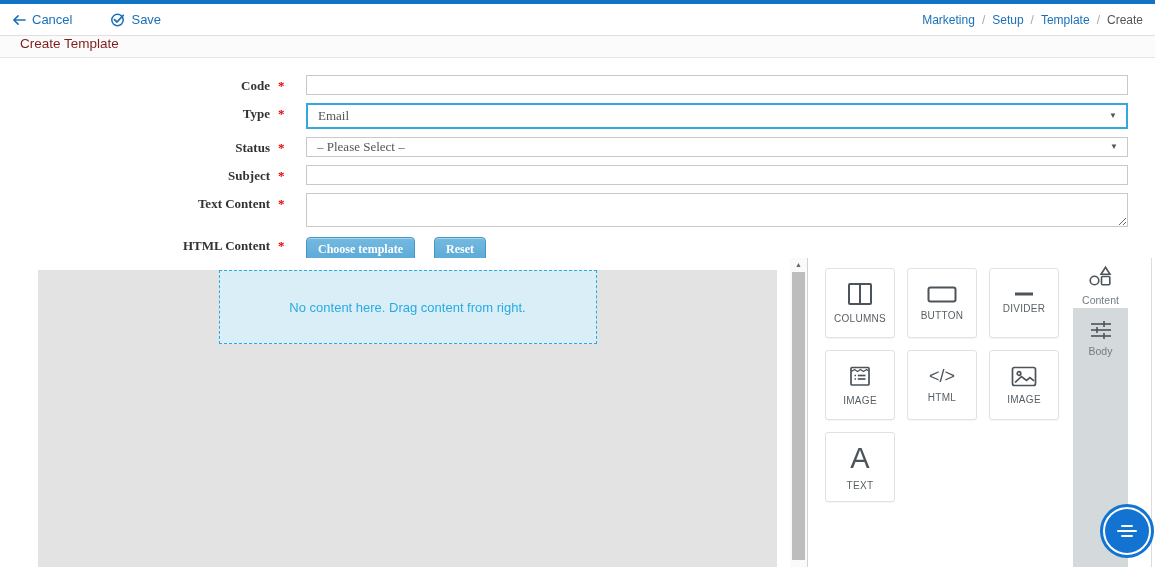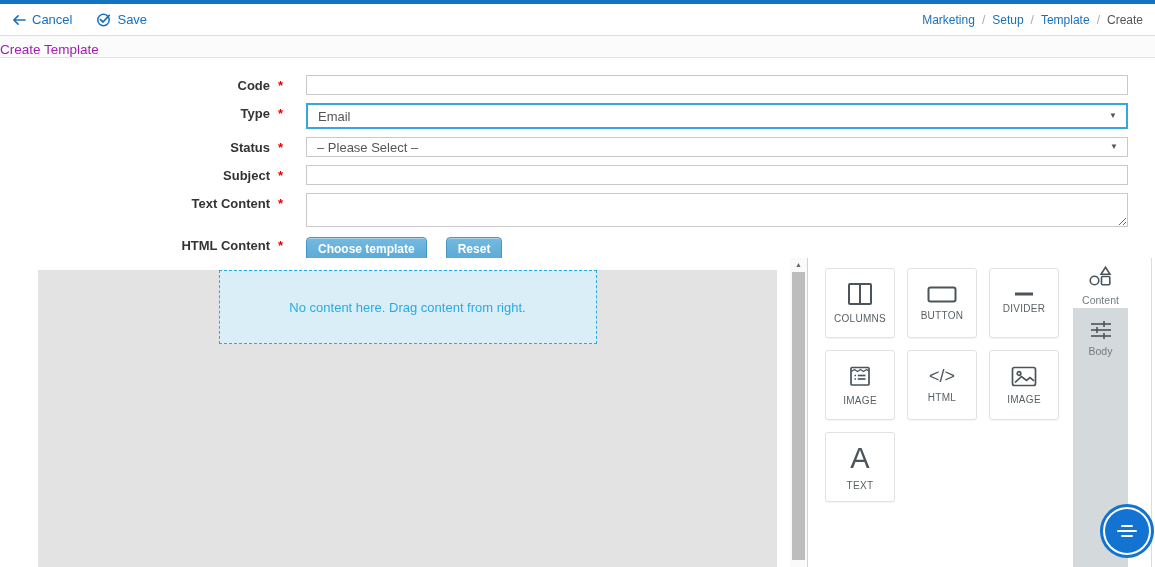--- a/index.html
+++ b/index.html
@@ -2,32 +2,32 @@
 <html><head>
 <meta charset="utf-8">
 <style>
   * { margin:0; padding:0; box-sizing:border-box; }
   html,body { width:1155px; height:567px; overflow:hidden; }
   body { font-family:"Liberation Sans", sans-serif; background:#fff; position:relative; font-size:13px; color:#333; }
 
   
   .top-strip { height:4px; background:#1273c4; }
   .toolbar { height:32px; display:flex; align-items:center; justify-content:space-between; padding:0 12px; border-bottom:1px solid #e0e0e0; background:#fff; }
-  .toolbar-left { display:flex; align-items:center; gap:24px; }
+  .toolbar-left { display:flex; align-items:center; gap:38px; }
   .tb-link { display:flex; align-items:center; gap:6px; color:#1a70b8; cursor:pointer; font-size:13px; }
   .breadcrumb { display:flex; align-items:center; gap:7px; font-size:12px; }
   .crumb-link { color:#1a70b8; cursor:pointer; }
   .crumb-sep { color:#a9a9a9; }
   .crumb-current { color:#555; }
 
-  .title-bar { height:22px; background:#fbfbfb; border-bottom:1px solid #e3e3e3; display:flex; align-items:flex-end; padding:0 0; color:#a21caf; font-size:13.5px; }
+  .title-bar { height:22px; background:#fbfbfb; border-bottom:1px solid #e3e3e3; display:flex; align-items:flex-start; padding:0 20px; color:#7f1d1d; font-size:13.5px; }
 
   
   .form-section { padding-top:17px; background:#fff; }
-  .form-row { display:flex; align-items:flex-start; margin-bottom:8px; }
+  .form-row { display:flex; align-items:flex-start; margin-bottom:8px;font-family:Liberation Serif, serif; }
   .label-cell { width:270px; text-align:right; padding-top:3px; font-weight:bold; color:#333; }
   .req { width:20px; text-align:left; margin-left:8px; padding-top:3px; color:#e60000; font-weight:bold; }
   .control-cell { margin-left:8px; width:822px; position:relative; }
   .txt-input { width:100%; height:20px; border:1px solid #c9c9c9; padding:0 6px; font-family:inherit; font-size:13px; color:#333; background:#fff; }
   .sel { width:100%; height:20px; border:1px solid #c9c9c9; background:#fff; display:flex; align-items:center; justify-content:space-between; padding:0 9px 0 10px; color:#555; cursor:pointer; }
   .sel.focused { border:2px solid #35a7df; height:26px; }
   .sel-arrow { font-size:8px; color:#555; line-height:1; }
   .txt-area { width:100%; height:34px; border:1px solid #c9c9c9; resize:vertical; font-family:inherit; font-size:13px; padding:2px 6px; display:block; }
   .btn-row { display:flex; gap:19px; padding-top:2px; }
   .btn-info { background:linear-gradient(180deg,#74bae1,#58a8d6); border:1px solid #4795c2; border-radius:4px; color:#fff; font-weight:bold; font-size:12px; padding:4px 11px 5px; cursor:pointer; box-shadow:inset 0 1px 0 rgba(255,255,255,.4); font-family:inherit; }

